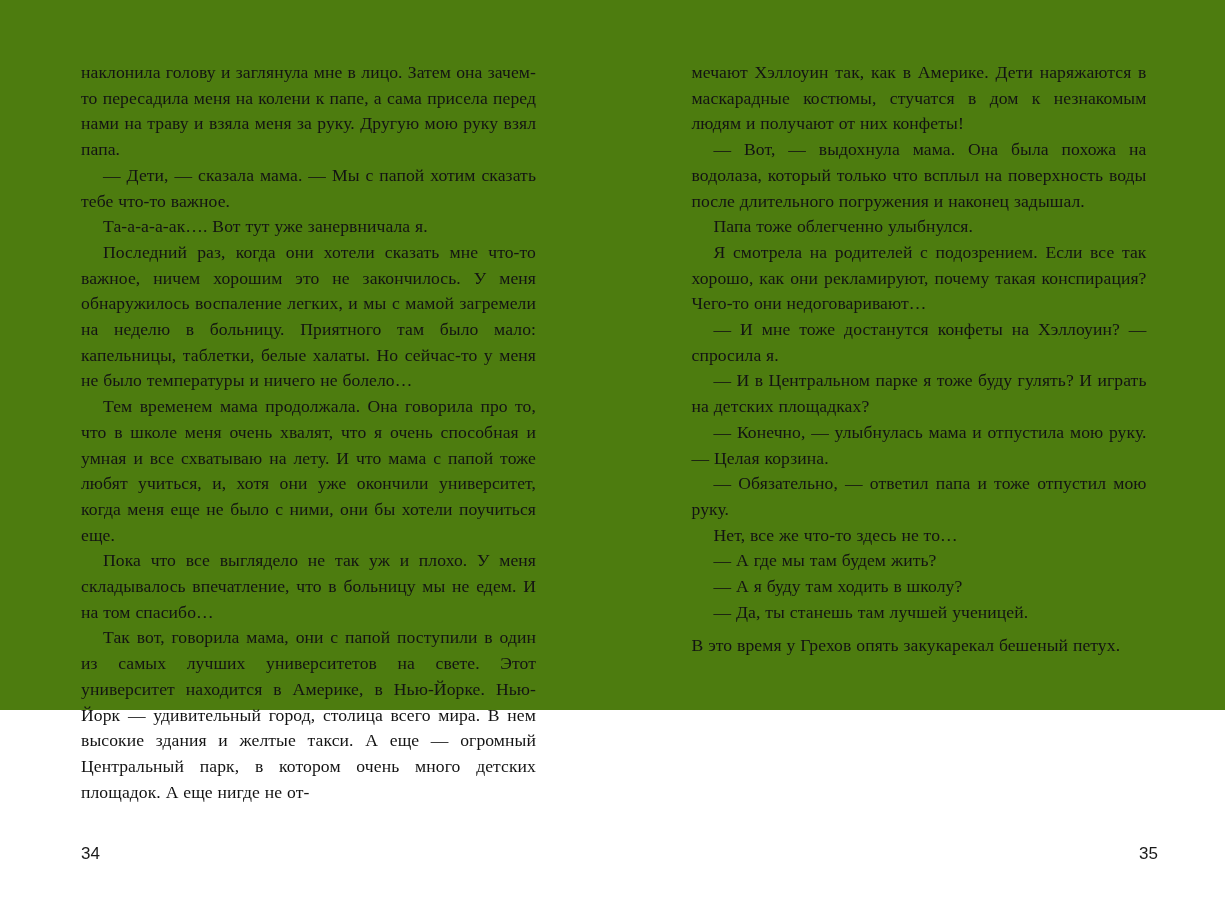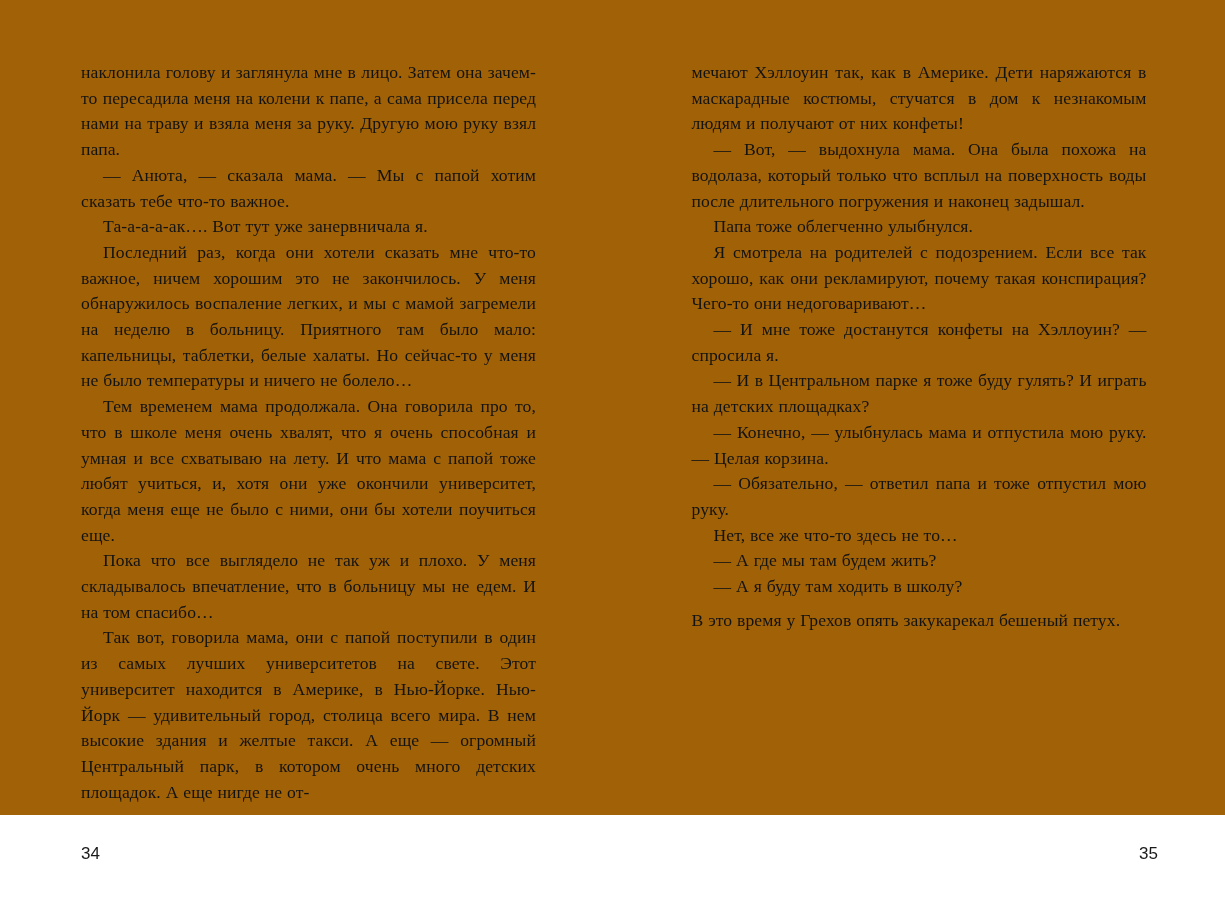--- a/index.html
+++ b/index.html
@@ -10,22 +10,22 @@
   body {
     width: 1225px;
     height: 911px;
     overflow: hidden;
     font-family: "Liberation Serif", "DejaVu Serif", serif;
     color: #131313;
   }
   .spread {
     position: relative;
     width: 1225px;
-    height: 815px;
-    background: #a16207;
+    height: 710px;
+    background: #4d7c0f;
     display: flex;
     box-sizing: border-box;
   }
   .page {
     position: relative;
     width: 612.5px;
     height: 911px;
     box-sizing: border-box;
   }
   .page-left .text-block {
@@ -72,21 +72,21 @@
   }
 </style>
 </head>
 <body>
 
 <div class="spread">
 
   <div class="page page-left">
     <div class="text-block">
       <p class="no-indent">наклонила голову и заглянула мне в лицо. Затем она зачем-то пересадила меня на колени к папе, а сама присела перед нами на траву и взяла меня за руку. Другую мою руку взял папа.</p>
-      <p>— Анюта, — сказала мама. — Мы с папой хотим сказать тебе что-то важное.</p>
+      <p>— Дети, — сказала мама. — Мы с папой хотим сказать тебе что-то важное.</p>
       <p>Та-а-а-а-ак…. Вот тут уже занервничала я.</p>
       <p>Последний раз, когда они хотели сказать мне что-то важное, ничем хорошим это не закончилось. У меня обнаружилось воспаление легких, и мы с мамой загремели на неделю в больницу. Приятного там было мало: капельницы, таблетки, белые халаты. Но сейчас-то у меня не было температуры и ничего не болело…</p>
       <p>Тем временем мама продолжала. Она говорила про то, что в школе меня очень хвалят, что я очень способная и умная и все схватываю на лету. И что мама с папой тоже любят учиться, и, хотя они уже окончили университет, когда меня еще не было с ними, они бы хотели поучиться еще.</p>
       <p>Пока что все выглядело не так уж и плохо. У меня складывалось впечатление, что в больницу мы не едем. И на том спасибо…</p>
       <p>Так вот, говорила мама, они с папой поступили в один из самых лучших университетов на свете. Этот университет находится в Америке, в Нью-Йорке. Нью-Йорк — удивительный город, столица всего мира. В нем высокие здания и желтые такси. А еще — огромный Центральный парк, в котором очень много детских площадок. А еще нигде не от-</p>
     </div>
     <div class="page-number">34</div>
   </div>
 
   <div class="page page-right">
@@ -95,18 +95,19 @@
       <p>— Вот, — выдохнула мама. Она была похожа на водолаза, который только что всплыл на поверхность воды после длительного погружения и наконец задышал.</p>
       <p>Папа тоже облегченно улыбнулся.</p>
       <p>Я смотрела на родителей с подозрением. Если все так хорошо, как они рекламируют, почему такая конспирация? Чего-то они недоговаривают…</p>
       <p>— И мне тоже достанутся конфеты на Хэллоуин? — спросила я.</p>
       <p>— И в Центральном парке я тоже буду гулять? И играть на детских площадках?</p>
       <p>— Конечно, — улыбнулась мама и отпустила мою руку. — Целая корзина.</p>
       <p>— Обязательно, — ответил папа и тоже отпустил мою руку.</p>
       <p>Нет, все же что-то здесь не то…</p>
       <p>— А где мы там будем жить?</p>
       <p>— А я буду там ходить в школу?</p>
+      <p>— Да, ты станешь там лучшей ученицей.</p>
       <p class="no-indent gap-before">В это время у Грехов опять закукарекал бешеный петух.</p>
     </div>
     <div class="page-number">35</div>
   </div>
 
 </div>
 
 </body></html>

